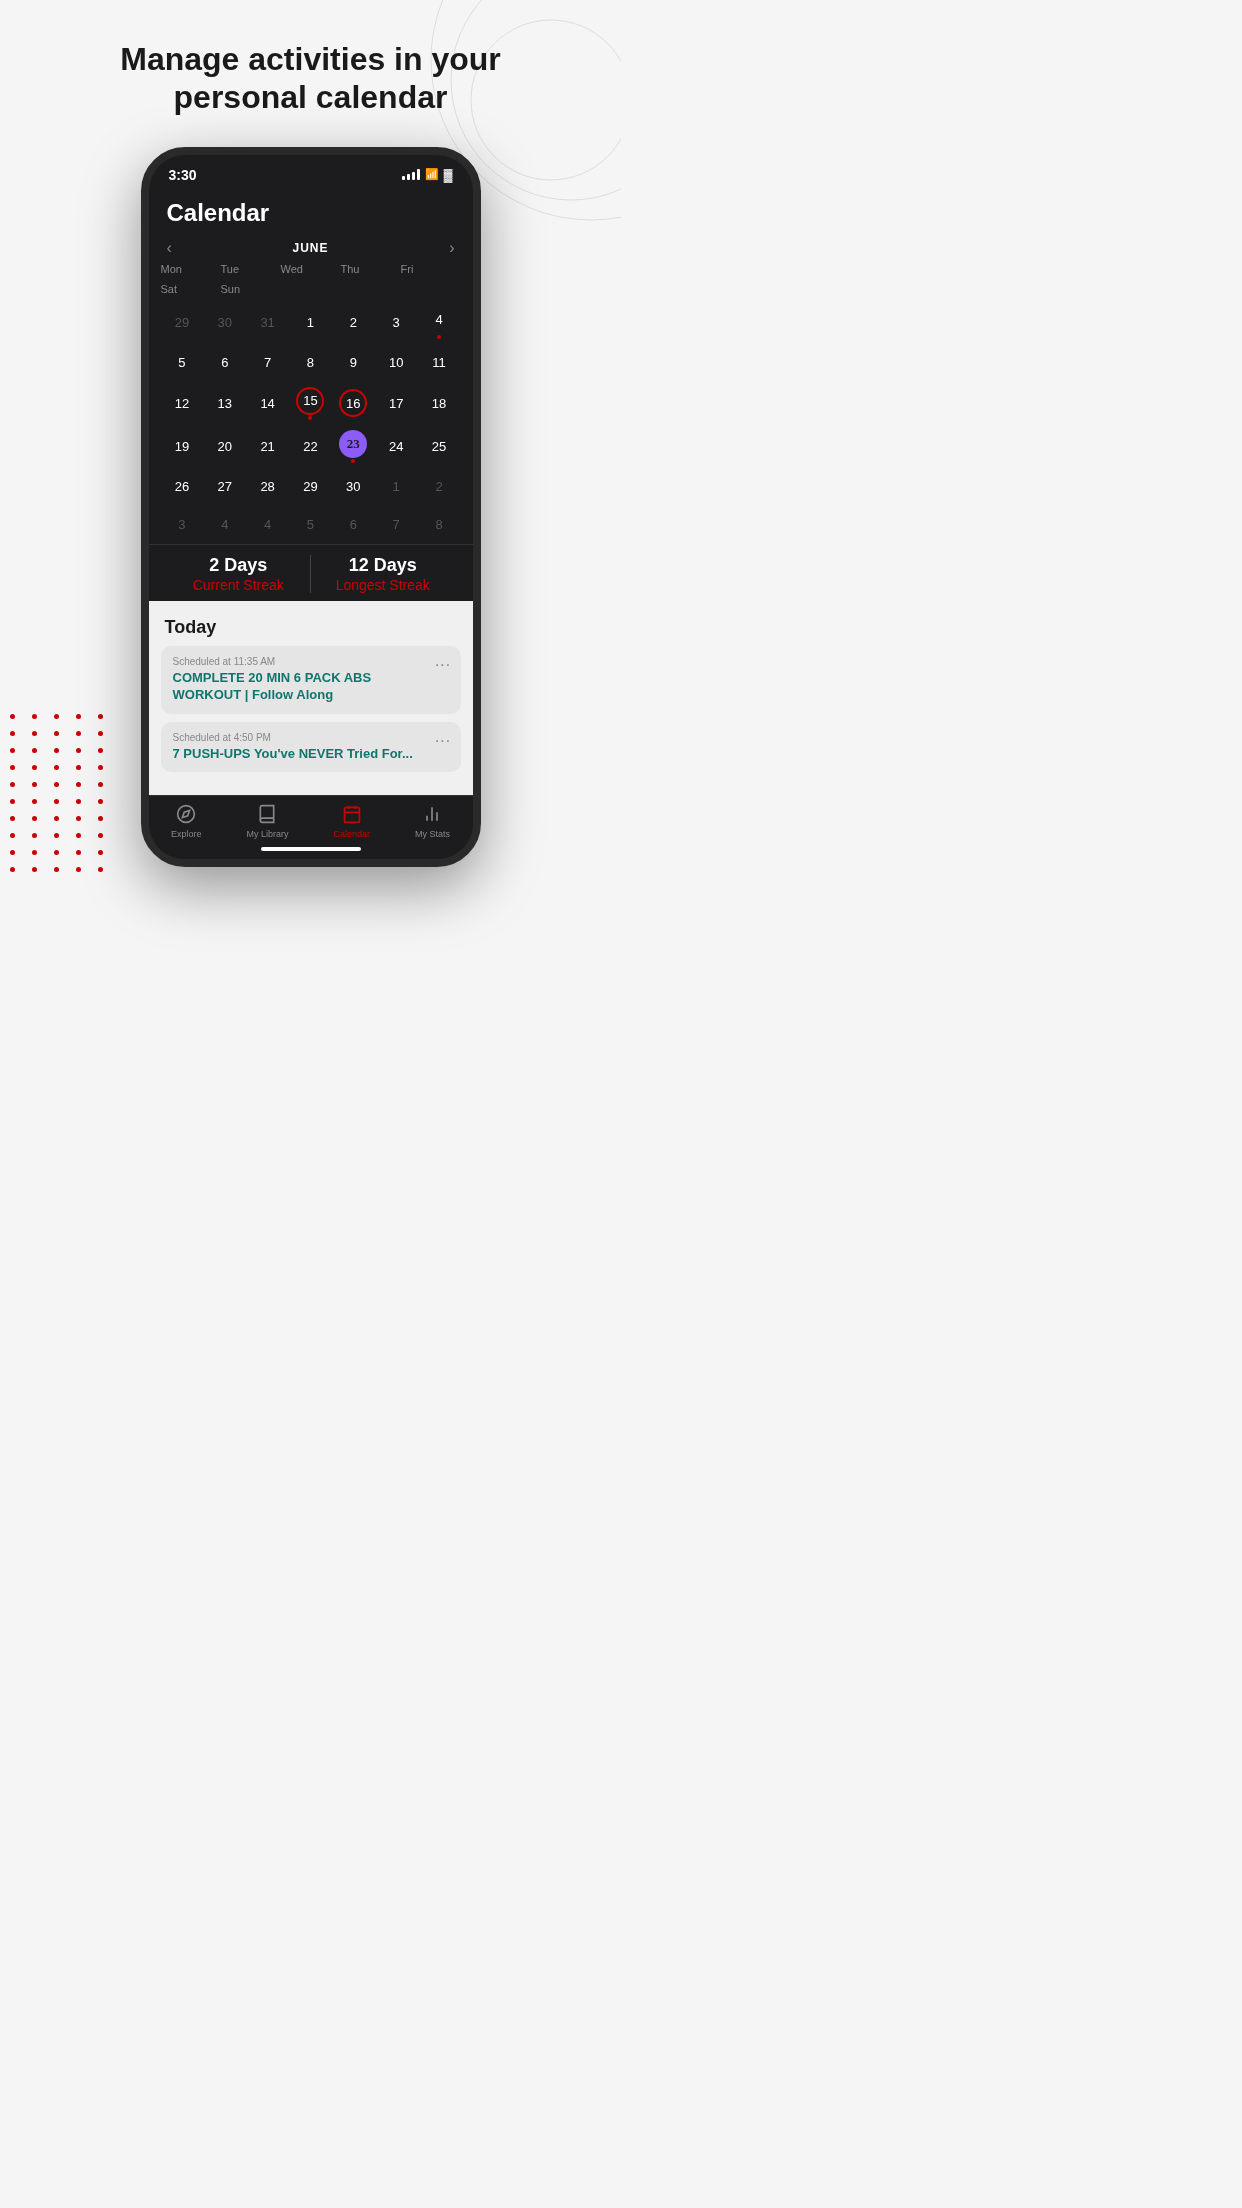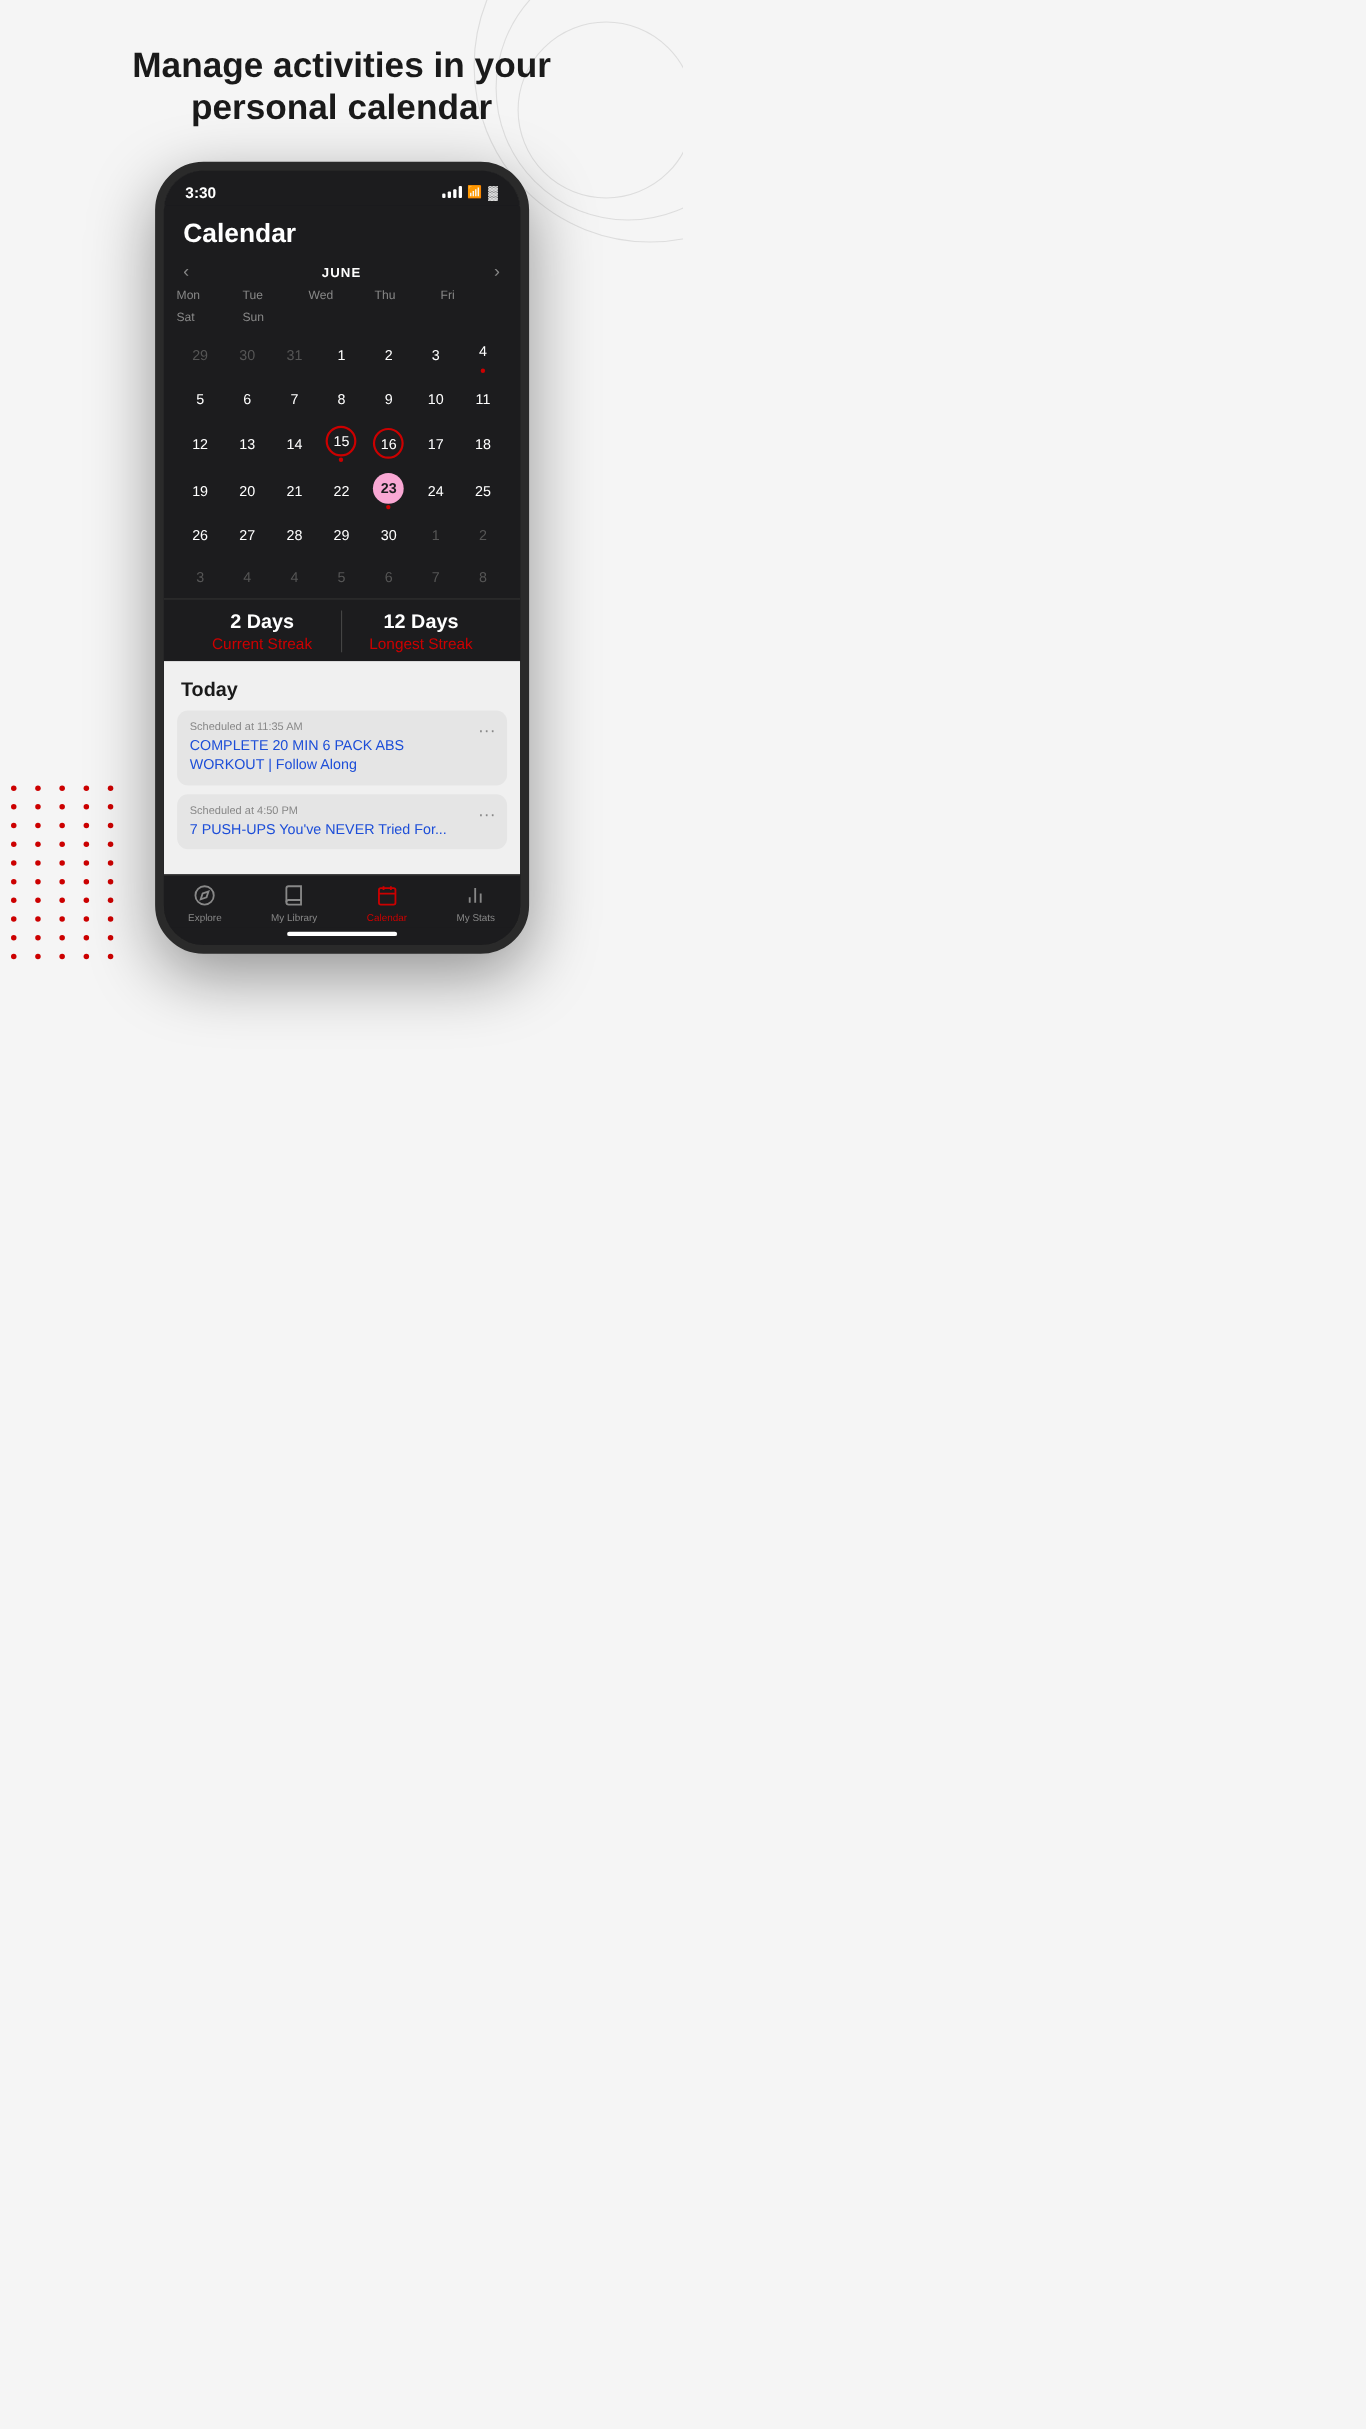--- a/index.html
+++ b/index.html
@@ -190,24 +190,25 @@
     }
     .day-number.current-month {
       color: white;
     }
     .day-number.highlighted-red {
       color: white;
       border: 2px solid #cc0000;
       border-radius: 50%;
     }
     .day-number.today-white {
-      background: #f9a8d4;
+      background: #8b5cf6;
       color: #1c1c1e;
       font-weight: 700;
       border-radius: 50%;
+      font-family: Liberation Serif, serif;
     }
     .day-dot {
       width: 4px;
       height: 4px;
       border-radius: 50%;
       background: #cc0000;
       margin-top: 1px;
     }
 
     
@@ -258,23 +259,23 @@
       margin: 0 12px 8px;
       padding: 10px 12px;
       position: relative;
     }
     .workout-scheduled {
       color: #888;
       font-size: 10px;
       margin-bottom: 3px;
     }
     .workout-title {
-      color: #1d4ed8;
+      color: #0f766e;
       font-size: 13px;
-      font-weight: 400;
+      font-weight: 700;
       line-height: 1.3;
       padding-right: 20px;
     }
     .workout-more {
       position: absolute;
       top: 10px;
       right: 10px;
       color: #888;
       font-size: 16px;
     }

